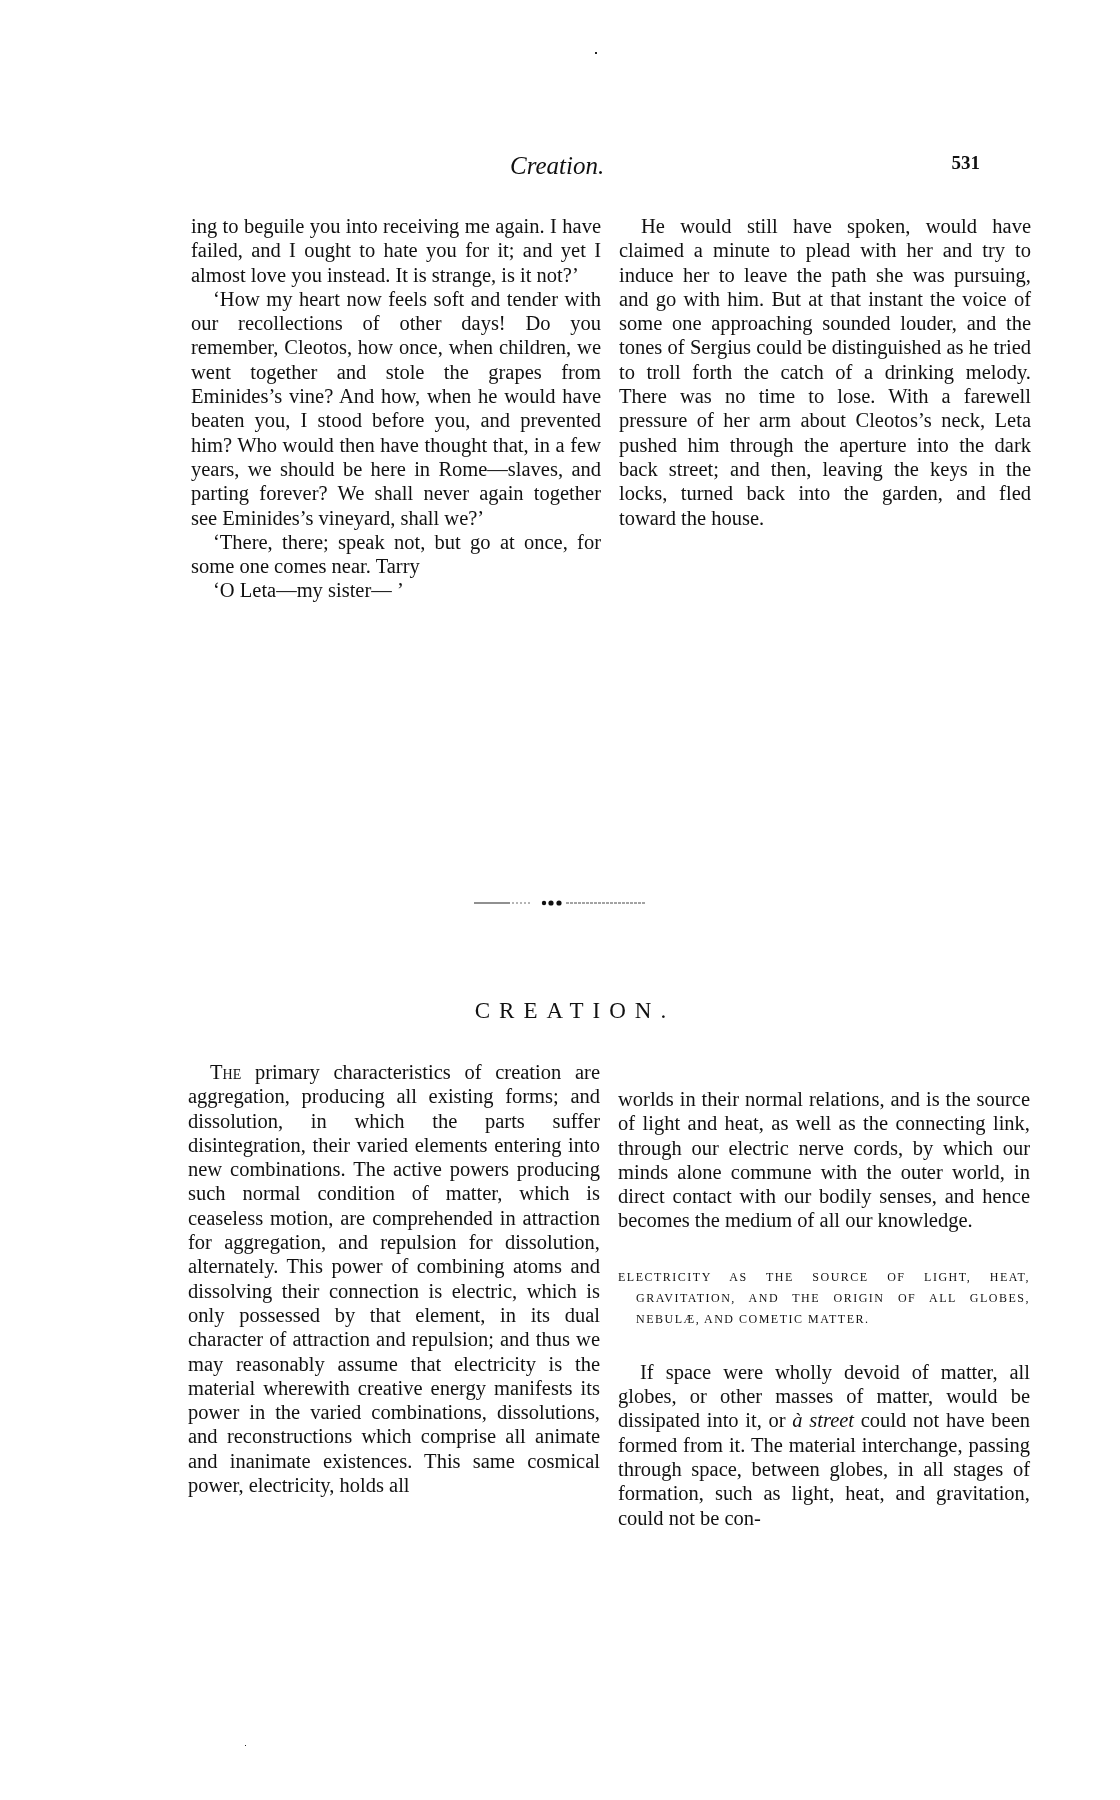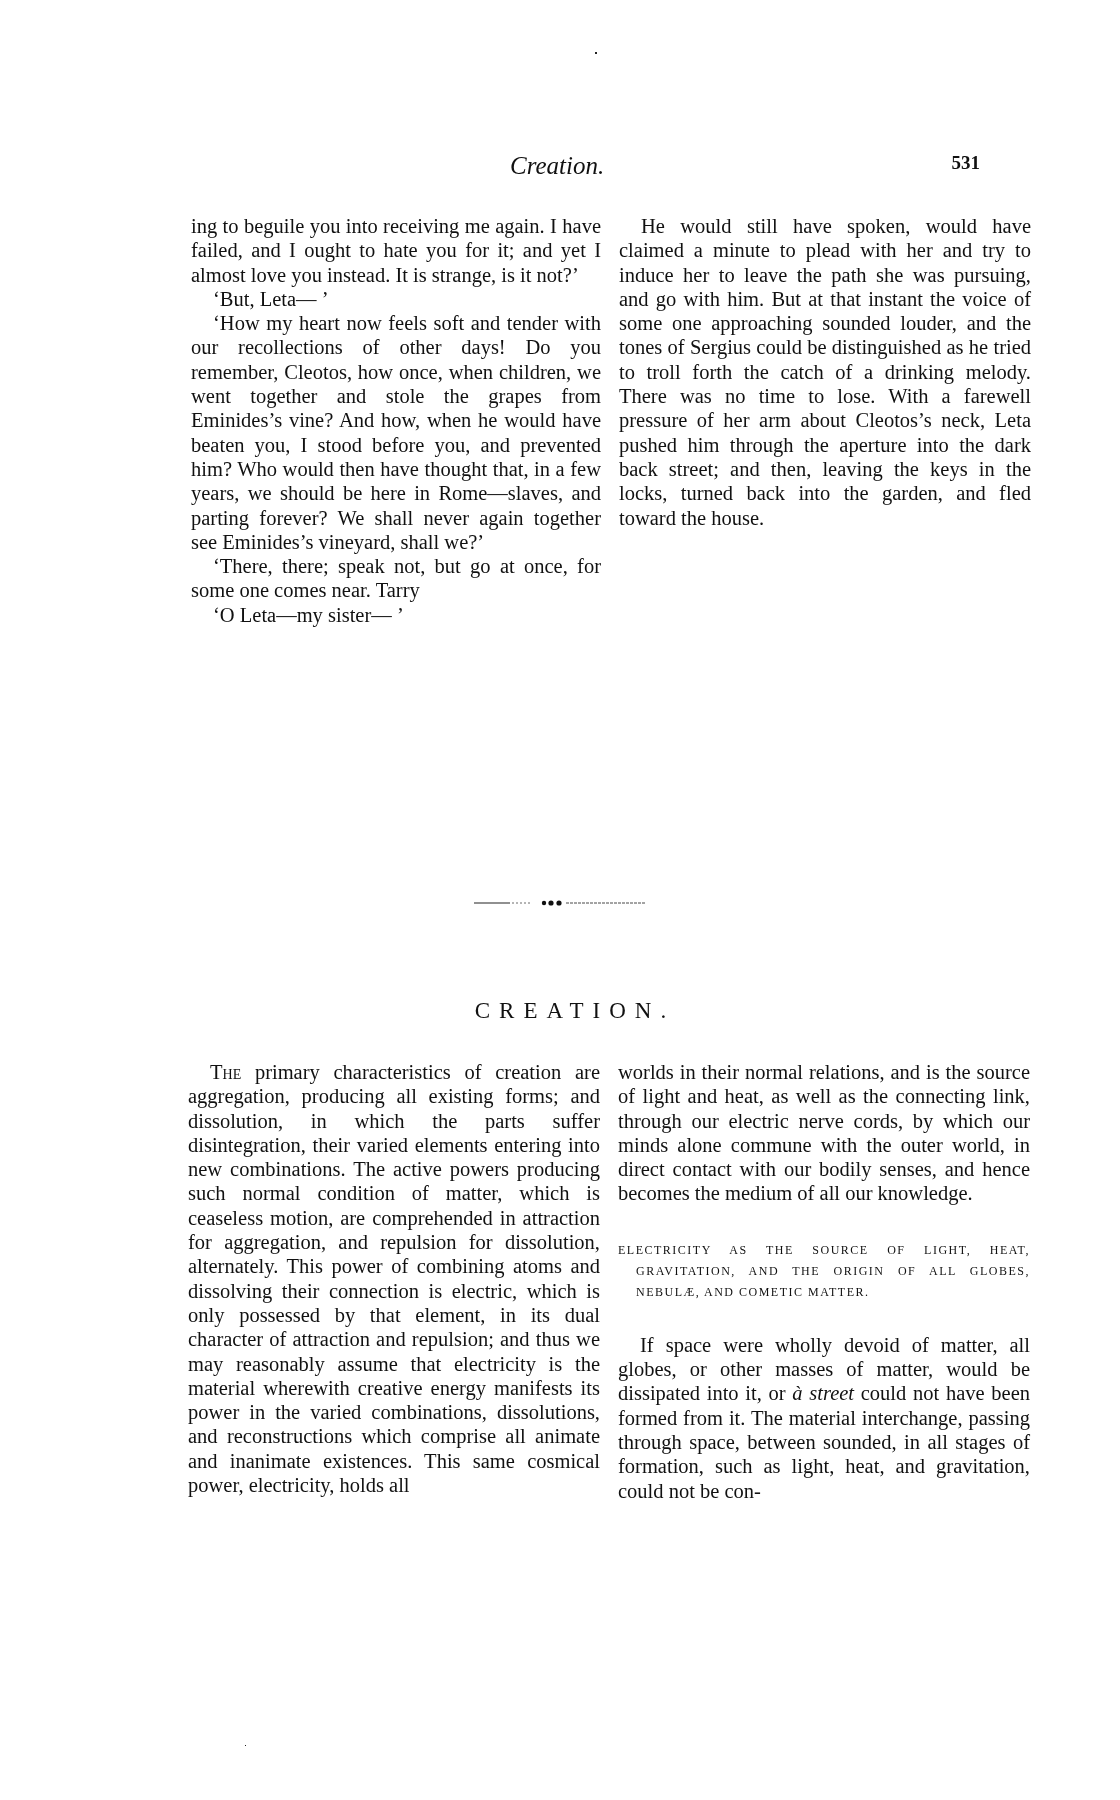--- a/index.html
+++ b/index.html
@@ -52,21 +52,21 @@
     .col p {
       margin: 0;
       text-indent: 22px;
     }
     .col p.noindent {
       text-indent: 0;
     }
     .col-a { left: 143px; top: 214px; width: 410px; }
     .col-b { left: 571px; top: 214px; width: 412px; }
     .col-c { left: 140px; top: 1060px; width: 412px; }
-    .col-d { left: 570px; top: 1060px; width: 412px; }
+    .col-d { left: 570px; top: 1087px; width: 412px; }
     .ornament {
       position: absolute;
       top: 896px;
       left: 470px;
       width: 180px;
       height: 14px;
     }
     .section-title {
       position: absolute;
       top: 998px;
@@ -99,21 +99,20 @@
 <span class="speck" style="left:595px; top:52px;"></span>
 <span class="speck" style="left:245px; top:1745px; width:1px; height:1px;"></span>
 
 <div class="running-head">
   <span class="running-title">Creation.</span>
   <span class="page-number">531</span>
 </div>
 
 <div class="col col-a">
   <p class="noindent">ing to beguile you into receiving me again. I have failed, and I ought to hate you for it; and yet I almost love you instead. It is strange, is it not?’</p>
-  <p>‘But, Leta— ’</p>
   <p>‘How my heart now feels soft and tender with our recollections of other days! Do you remember, Cleotos, how once, when children, we went together and stole the grapes from Eminides’s vine? And how, when he would have beaten you, I stood before you, and prevented him? Who would then have thought that, in a few years, we should be here in Rome—slaves, and parting forever? We shall never again together see Eminides’s vineyard, shall we?’</p>
   <p>‘There, there; speak not, but go at once, for some one comes near. Tarry</p>
   <p>‘O Leta—my sister— ’</p>
 </div>
 
 <div class="col col-b">
   <p>He would still have spoken, would have claimed a minute to plead with her and try to induce her to leave the path she was pursuing, and go with him. But at that instant the voice of some one approaching sounded louder, and the tones of Sergius could be distinguished as he tried to troll forth the catch of a drinking melody. There was no time to lose. With a farewell pressure of her arm about Cleotos’s neck, Leta pushed him through the aperture into the dark back street; and then, leaving the keys in the locks, turned back into the garden, and fled toward the house.</p>
 </div>
 
 <div class="ornament">
@@ -129,14 +128,14 @@
 
 <div class="section-title">CREATION.</div>
 
 <div class="col col-c">
   <p><span class="smallcaps">The</span><span> primary characteristics of creation are aggregation, producing all existing forms; and dissolution, in which the parts suffer disintegration, their varied elements entering into new combinations. The active powers producing such normal condition of matter, which is ceaseless motion, are comprehended in attraction for aggregation, and repulsion for dissolution, alternately. This power of combining atoms and dissolving their connection is electric, which is only possessed by that element, in its dual character of attraction and repulsion; and thus we may reasonably assume that electricity is the material wherewith creative energy manifests its power in the varied combinations, dissolutions, and reconstructions which comprise all animate and inanimate existences. This same cosmical power, electricity, holds all</span></p>
 </div>
 
 <div class="col col-d">
   <p class="noindent">worlds in their normal relations, and is the source of light and heat, as well as the connecting link, through our electric nerve cords, by which our minds alone commune with the outer world, in direct contact with our bodily senses, and hence becomes the medium of all our knowledge.</p>
   <div class="subheading">Electricity as the source of light, heat, gravitation, and the origin of all globes, nebulæ, and cometic matter.</div>
-  <p><span>If space were wholly devoid of matter, all globes, or other masses of matter, would be dissipated into it, or </span><em>à street</em><span> could not have been formed from it. The material interchange, passing through space, between sounded, in all stages of formation, such as light, heat, and gravitation, could not be con-</span></p>
+  <p><span>If space were wholly devoid of matter, all globes, or other masses of matter, would be dissipated into it, or </span><em>à street</em><span> could not have been formed from it. The material interchange, passing through space, between globes, in all stages of formation, such as light, heat, and gravitation, could not be con-</span></p>
 </div>
 
 </body></html>

